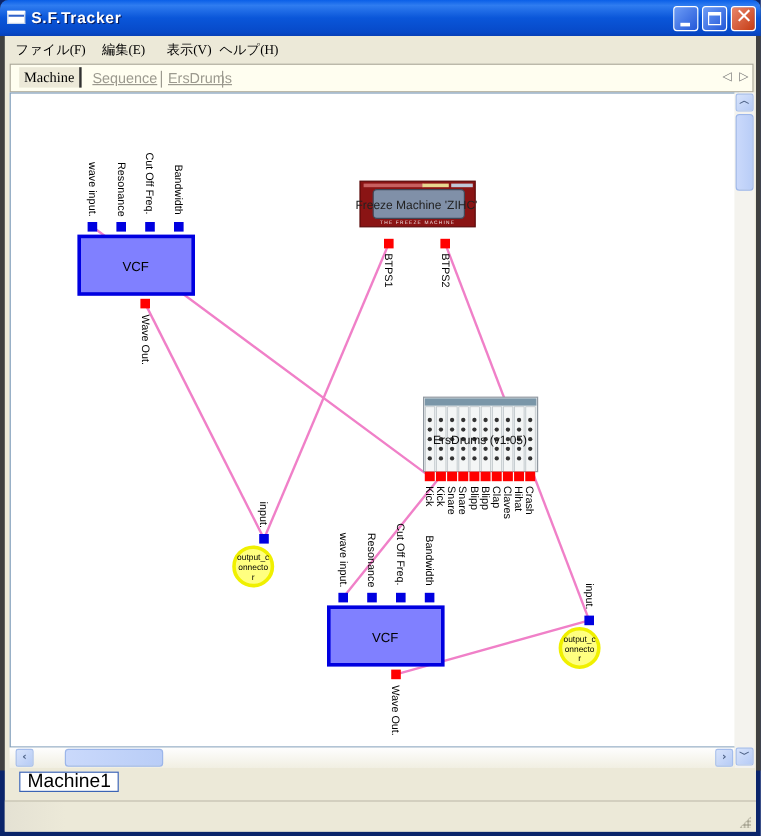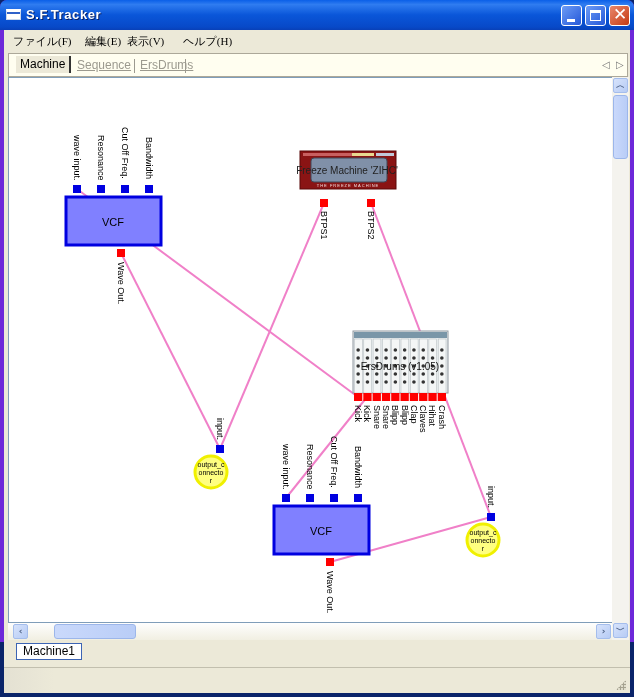--- a/index.html
+++ b/index.html
@@ -1,39 +1,39 @@
 <!DOCTYPE html>
 <html><head>
 <meta charset="utf-8">
 <style>
   * { box-sizing: border-box; margin: 0; padding: 0; }
   body { width: 634px; height: 697px; overflow: hidden; font-family: "DejaVu Sans", sans-serif; background: #0a246a; }
-  .window { position: absolute; left: 0; top: 0; width: 634px; height: 642px; background: #6d28d9; border-radius: 7px 7px 0 0; }
+  .window { position: absolute; left: 0; top: 0; width: 634px; height: 642px; background: #404040; border-radius: 7px 7px 0 0; }
   .titlebar { position: absolute; left: 0; top: 0; width: 634px; height: 30px; background: linear-gradient(#0a5fe8, #2f7cf0 15%, #0a56d9 50%, #0749c8 90%, #0840b7); border-radius: 7px 7px 0 0; }
   .app-icon { position: absolute; left: 6px; top: 9px; width: 15px; height: 11px; background: #fff; border: 1px solid #c9d6ea; border-top: 3px solid #ffffff; box-shadow: inset 0 2px 0 #2f61c9; }
   .title { position: absolute; left: 26px; top: 7px; color: #fff; font-family: "Liberation Sans", sans-serif; font-weight: bold; font-size: 13px; letter-spacing: 0.6px; text-shadow: 1px 1px 0 #0a1f62; }
   .tbtn { position: absolute; top: 5px; width: 21px; height: 21px; border: 1px solid #fff; border-radius: 3px; background: linear-gradient(135deg, #6d9cf6, #2458d8); }
   .tbtn.close { background: linear-gradient(135deg, #e9876b, #c53b14); }
   .tbtn .g { position: absolute; }
   .client { position: absolute; left: 4px; top: 30px; width: 626px; height: 663px; background: #ece9d8; }
   .menubar { position: absolute; left: 0; top: 0; width: 626px; height: 21px; font-size: 11px; }
   .menu-item { position: absolute; top: 4px; font-family: Liberation Serif, serif; font-size: 11px; color: #000; }
   .tabstrip { position: absolute; left: 4px; top: 23px; width: 620px; height: 24px; background: #fffef0; border: 1px solid #aca899; }
   .tab { position: absolute; top: 4px; font-family: "Liberation Sans", sans-serif; font-size: 12px; }
-  .tab.active { color: #000; background: #ece9d8; padding: 0 4px; height: 17px; top: 2px; line-height: 17px; border-right: 2px solid #333; }
+  .tab.active { color: #000; background: #ece9d8; padding: 0 4px; height: 17px; top: 2px; line-height: 17px; border-right: 2px solid #333; font-family: Liberation Serif, serif; }
   .tab.inactive { color: #9c9a8f; text-decoration: underline; }
   .tabsep { position: absolute; top: 5px; width: 1px; height: 14px; background: #9c9a8f; }
   .tab-arrow { position: absolute; top: 5px; font-size: 10px; color: #777; }
   .canvas-frame { position: absolute; left: 4px; top: 47px; width: 608px; height: 546px; background: #fff; border: 1px solid #7f9db9; overflow: hidden; }
   .vscroll { position: absolute; left: 608px; top: 47px; width: 17px; height: 563px; background: #f4f3ee; }
   .hscroll { position: absolute; left: 4px; top: 593px; width: 604px; height: 17px; background: linear-gradient(#fefefe, #f1efe2); }
   .sbtn { position: absolute; width: 15px; height: 15px; background: linear-gradient(135deg, #d7e3fb, #b6cbf5); border: 1px solid #a4bdec; border-radius: 2px; color: #4d6185; font-size: 9px; text-align: center; line-height: 13px; font-weight: bold; }
   .thumb { position: absolute; background: linear-gradient(90deg, #cad9fb, #b9cdf7); border: 1px solid #9cb6ea; border-radius: 3px; }
   .doc-tabs { position: absolute; left: 4px; top: 610px; width: 620px; height: 26px; }
-  .doc-tab { position: absolute; left: 8px; top: 3px; height: 17px; padding: 0 6px; border: 1px solid #3c64b4; background: #fff; font-family: "Liberation Sans", sans-serif; font-size: 12px; line-height: 15px; }
+  .doc-tab { position: absolute; left: 8px; top: 3px; height: 17px; padding: 0 6px; border: 1px solid #3c64b4; background: #fff; font-family: "Liberation Sans", sans-serif; font-size: 16px; line-height: 15px; }
   .statusbar { position: absolute; left: 0; top: 637px; width: 626px; height: 26px; background: linear-gradient(90deg, #e4e1d3, #ece9d8 8%); border-top: 1px solid #c2bfae; }
   .grip { position: absolute; right: 4px; bottom: 3px; width: 10px; height: 10px; background: radial-gradient(circle, #a5a290 1px, transparent 1.5px) 0 0/3px 3px; clip-path: polygon(100% 0, 100% 100%, 0 100%); }
   .port-label { font-family: "Liberation Sans", sans-serif; font-size: 9px; fill: #000; }
 </style>
 </head>
 <body>
 
 <div class="window">
   <div class="titlebar">
     <div class="app-icon"></div>
@@ -46,21 +46,21 @@
     </div>
     <div class="tbtn close" style="left:609px">
       <div class="g" style="left:3px;top:-2px;color:#fff;font-size:17px;font-weight:bold;font-family:'DejaVu Sans',sans-serif">✕</div>
     </div>
   </div>
 
   <div class="client">
     <div class="menubar">
       <span class="menu-item" style="left:9px">ファイル(F)</span>
       <span class="menu-item" style="left:81px">編集(E)</span>
-      <span class="menu-item" style="left:123px">表示(V)</span>
+      <span class="menu-item" style="left:135px">表示(V)</span>
       <span class="menu-item" style="left:179px">ヘルプ(H)</span>
     </div>
 
     <div class="tabstrip">
       <span class="tab active" style="left:7px">Machine</span>
       <span class="tab inactive" style="left:68px">Sequence</span>
       <span class="tabsep" style="left:125px"></span>
       <span class="tab inactive" style="left:131px">ErsDrums</span>
       <span class="tabsep" style="left:176px"></span>
       <span class="tab-arrow" style="left:593px">◁</span>

